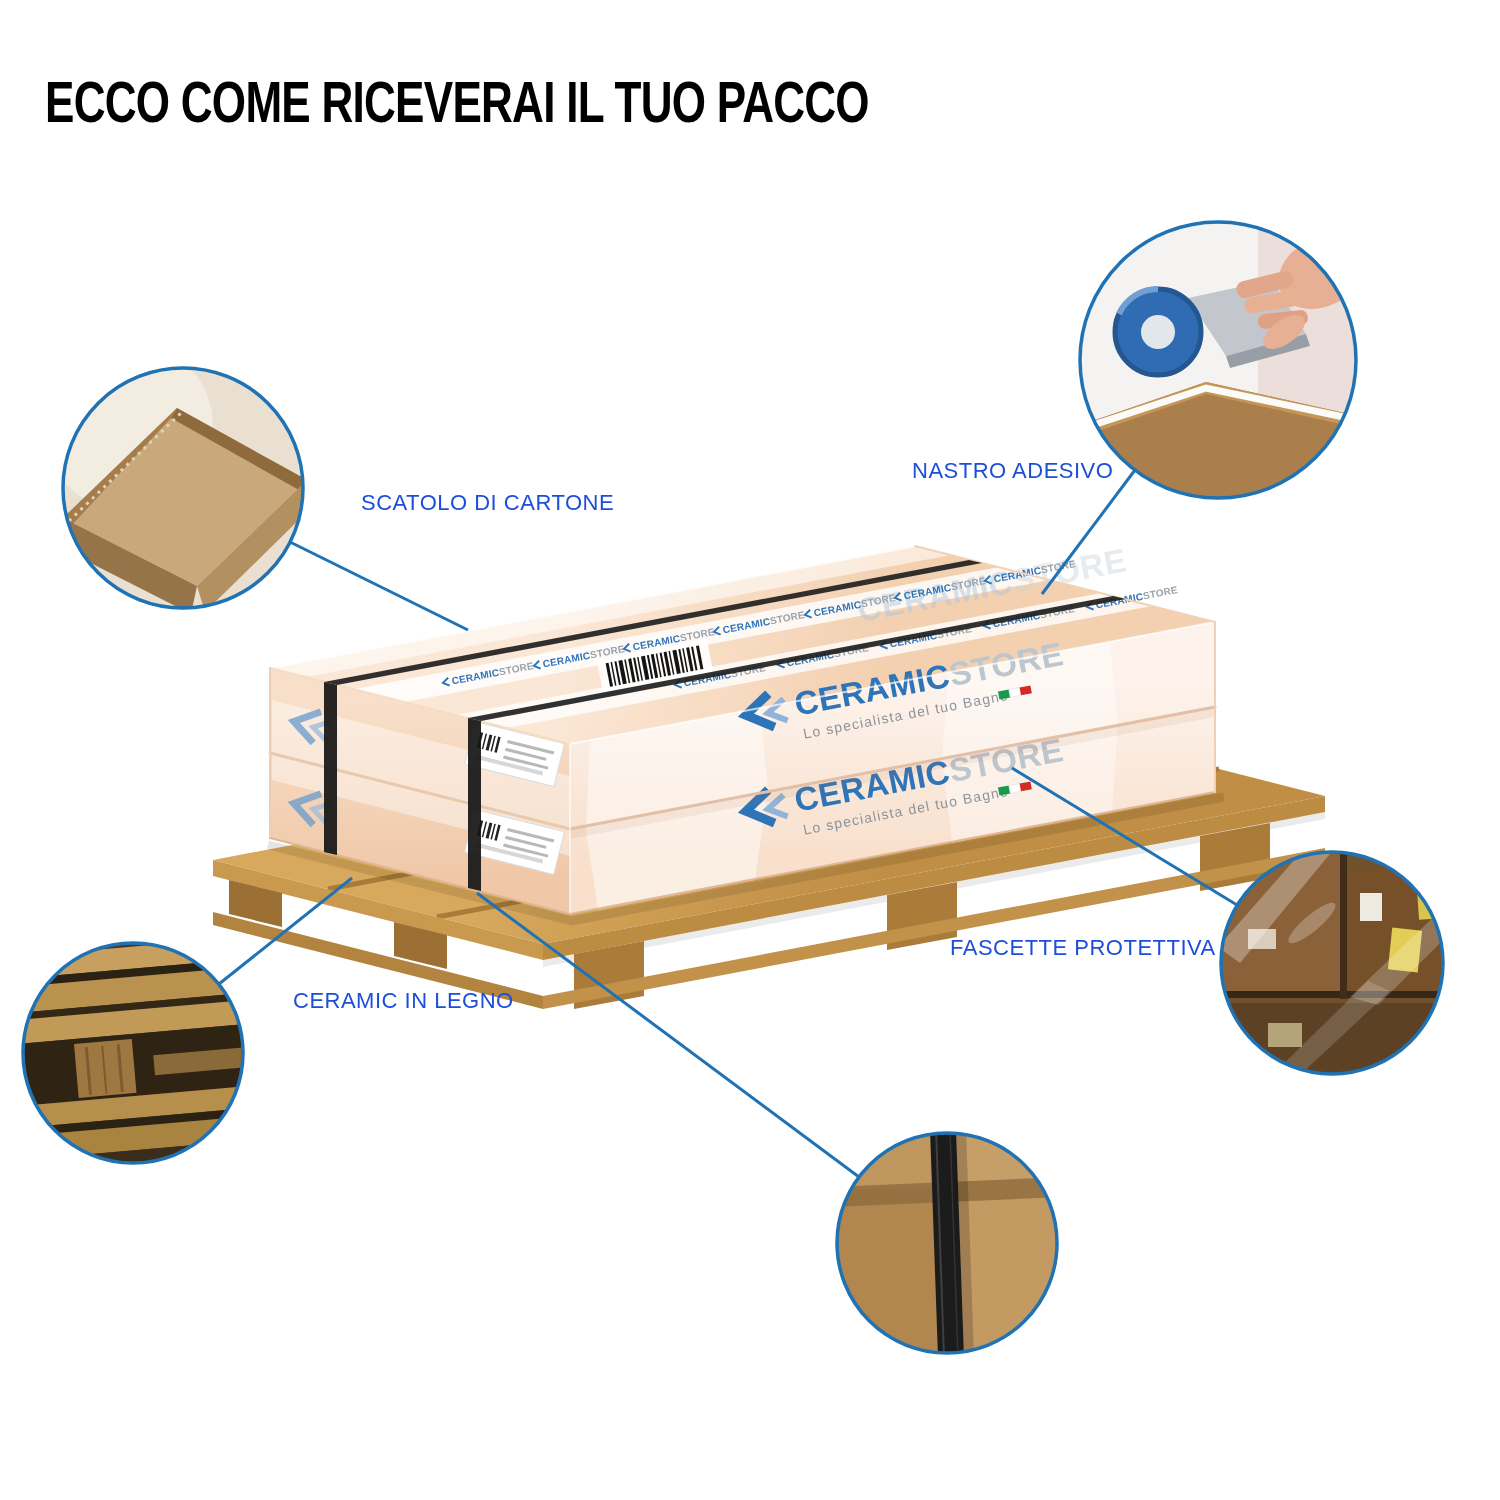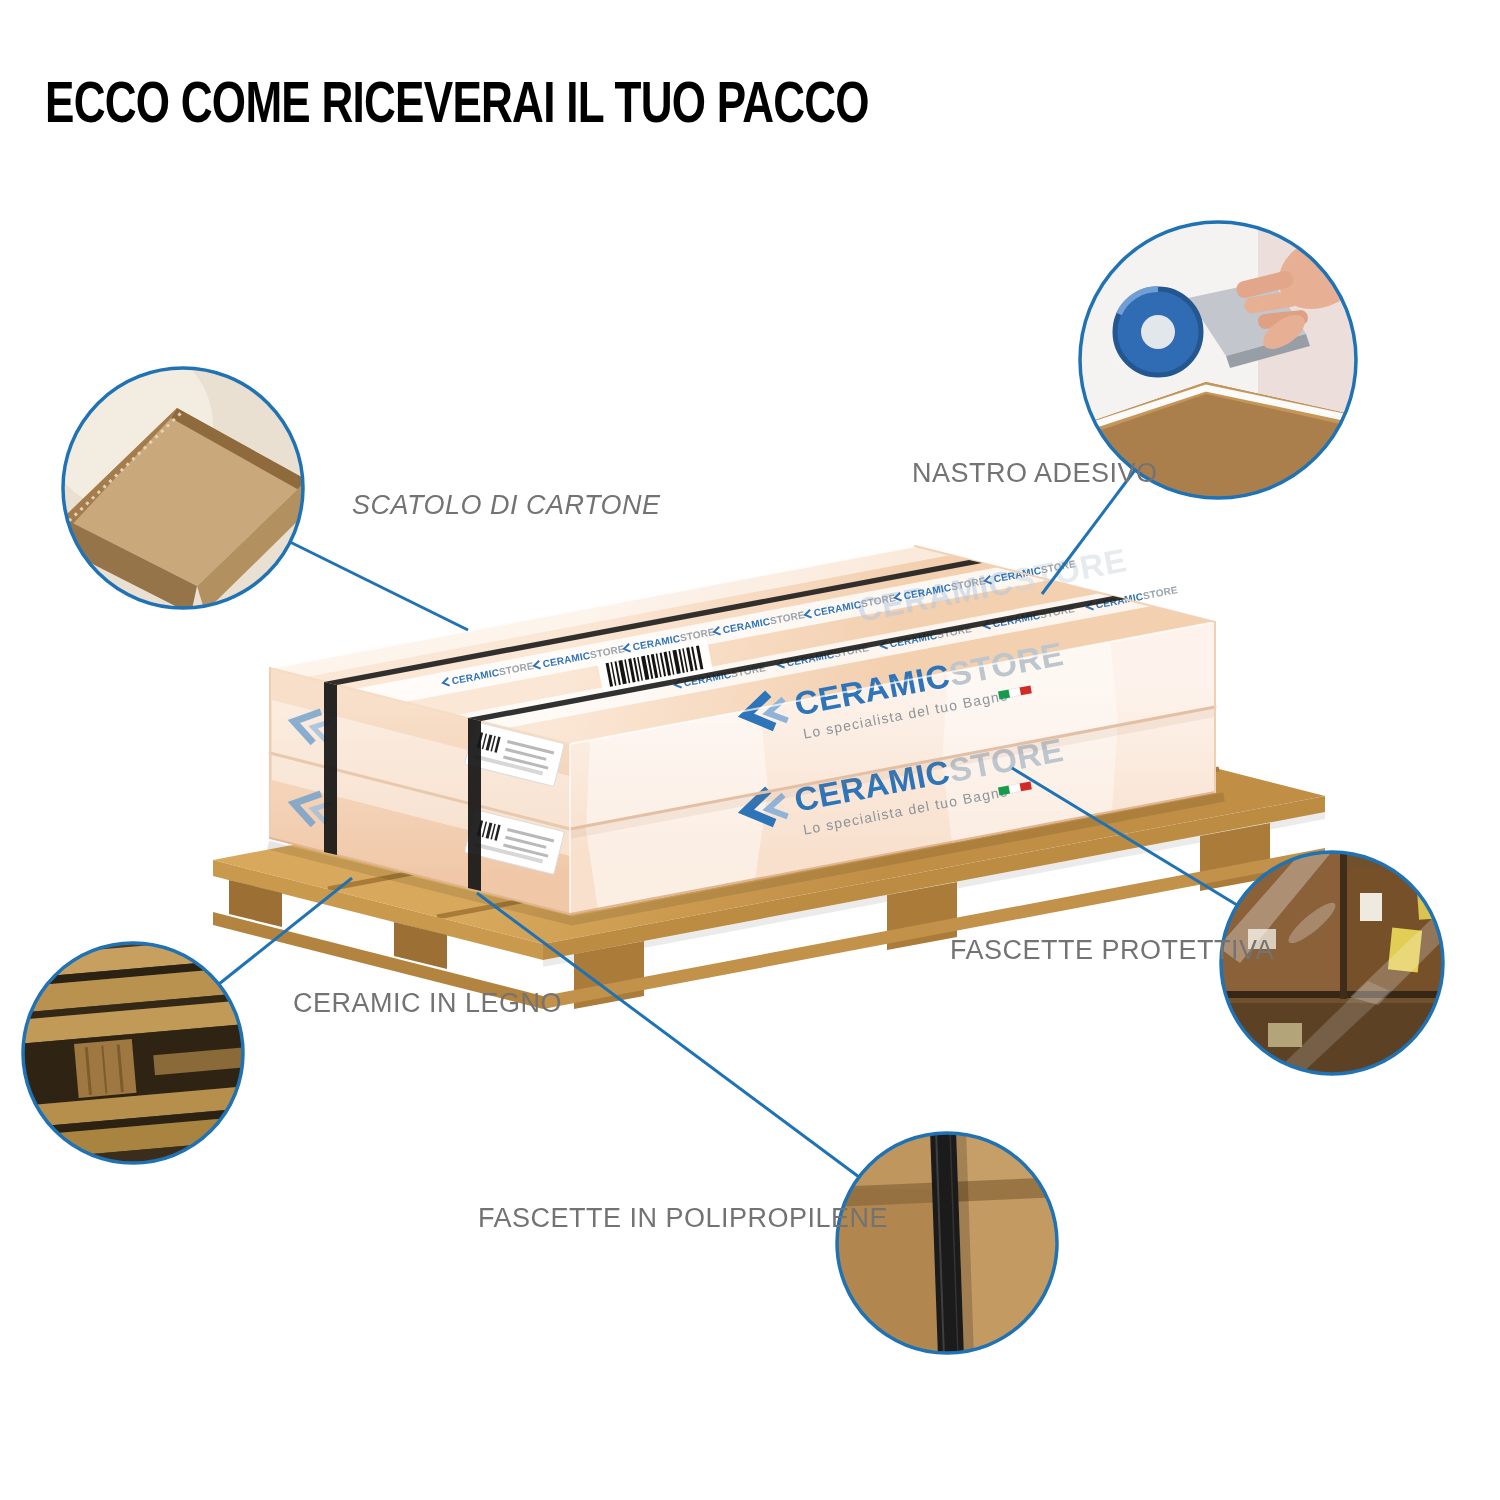--- a/index.html
+++ b/index.html
@@ -1,20 +1,20 @@
 <!DOCTYPE html>
 <html><head>
 <meta charset="utf-8">
 <style>
   html,body{margin:0;padding:0;background:#ffffff;}
   .canvas{position:relative;width:1500px;height:1500px;background:#ffffff;overflow:hidden;
           font-family:"Liberation Sans",sans-serif;}
   .title{position:absolute;left:45px;top:42px;font-size:58px;font-weight:800;color:#000;white-space:nowrap;margin-top:26px;}
   .title span{display:inline-block;transform:scaleX(0.76);transform-origin:left center;letter-spacing:-1px;}
-  .callout-label{position:absolute;font-size:27px;color:#737373;white-space:nowrap;letter-spacing:0.5px;}
+  .callout-label{position:absolute;font-size:22px;color:#1d4ed8;white-space:nowrap;letter-spacing:0.5px;}
   svg.scene{position:absolute;left:0;top:0;}
   svg text{font-family:"Liberation Sans",sans-serif;}
   .biglogo{font-size:33px;font-weight:bold;letter-spacing:0.5px;}
   .tagline{font-size:14px;fill:#8d949b;letter-spacing:1.2px;}
   .mlogo text{font-size:10px;font-weight:bold;letter-spacing:0.2px;}
   .mchev{stroke:#2d74b9;stroke-width:2;fill:none;}
   .t-blue{fill:#2d74b9;}
   .t-gray{fill:#9aa4ad;}
   .connector{stroke:#1f72b4;stroke-width:3;}
   .ring{fill:none;stroke:#1f72b4;stroke-width:3.5;}
@@ -367,19 +367,18 @@
       <polygon points="-17,-114 9,-114 17,114 -9,114" fill="#1b1b1b"></polygon>
       <line x1="-11" y1="-114" x2="-3" y2="114" stroke="#3f3f3f" stroke-width="2"></line>
       <line x1="3" y1="-114" x2="11" y2="114" stroke="#333333" stroke-width="1.5"></line>
     </g>
   </g>
   <circle class="ring" cx="947" cy="1243" r="110"></circle>
 </svg>
 
 <div class="title"><span>ECCO COME RICEVERAI IL TUO PACCO</span></div>
 
-<div class="callout-label" style="left:352px;top:490px;font-style:italic;">SCATOLO DI CARTONE</div>
+<div class="callout-label" style="left:361px;top:490px;">SCATOLO DI CARTONE</div>
 <div class="callout-label" style="left:912px;top:458px;">NASTRO ADESIVO</div>
 <div class="callout-label" style="left:950px;top:935px;">FASCETTE PROTETTIVA</div>
 <div class="callout-label" style="left:293px;top:988px;">CERAMIC IN LEGNO</div>
-<div class="callout-label" style="left:478px;top:1203px;">FASCETTE IN POLIPROPILENE</div>
 
 </div>
 
 </body></html>

